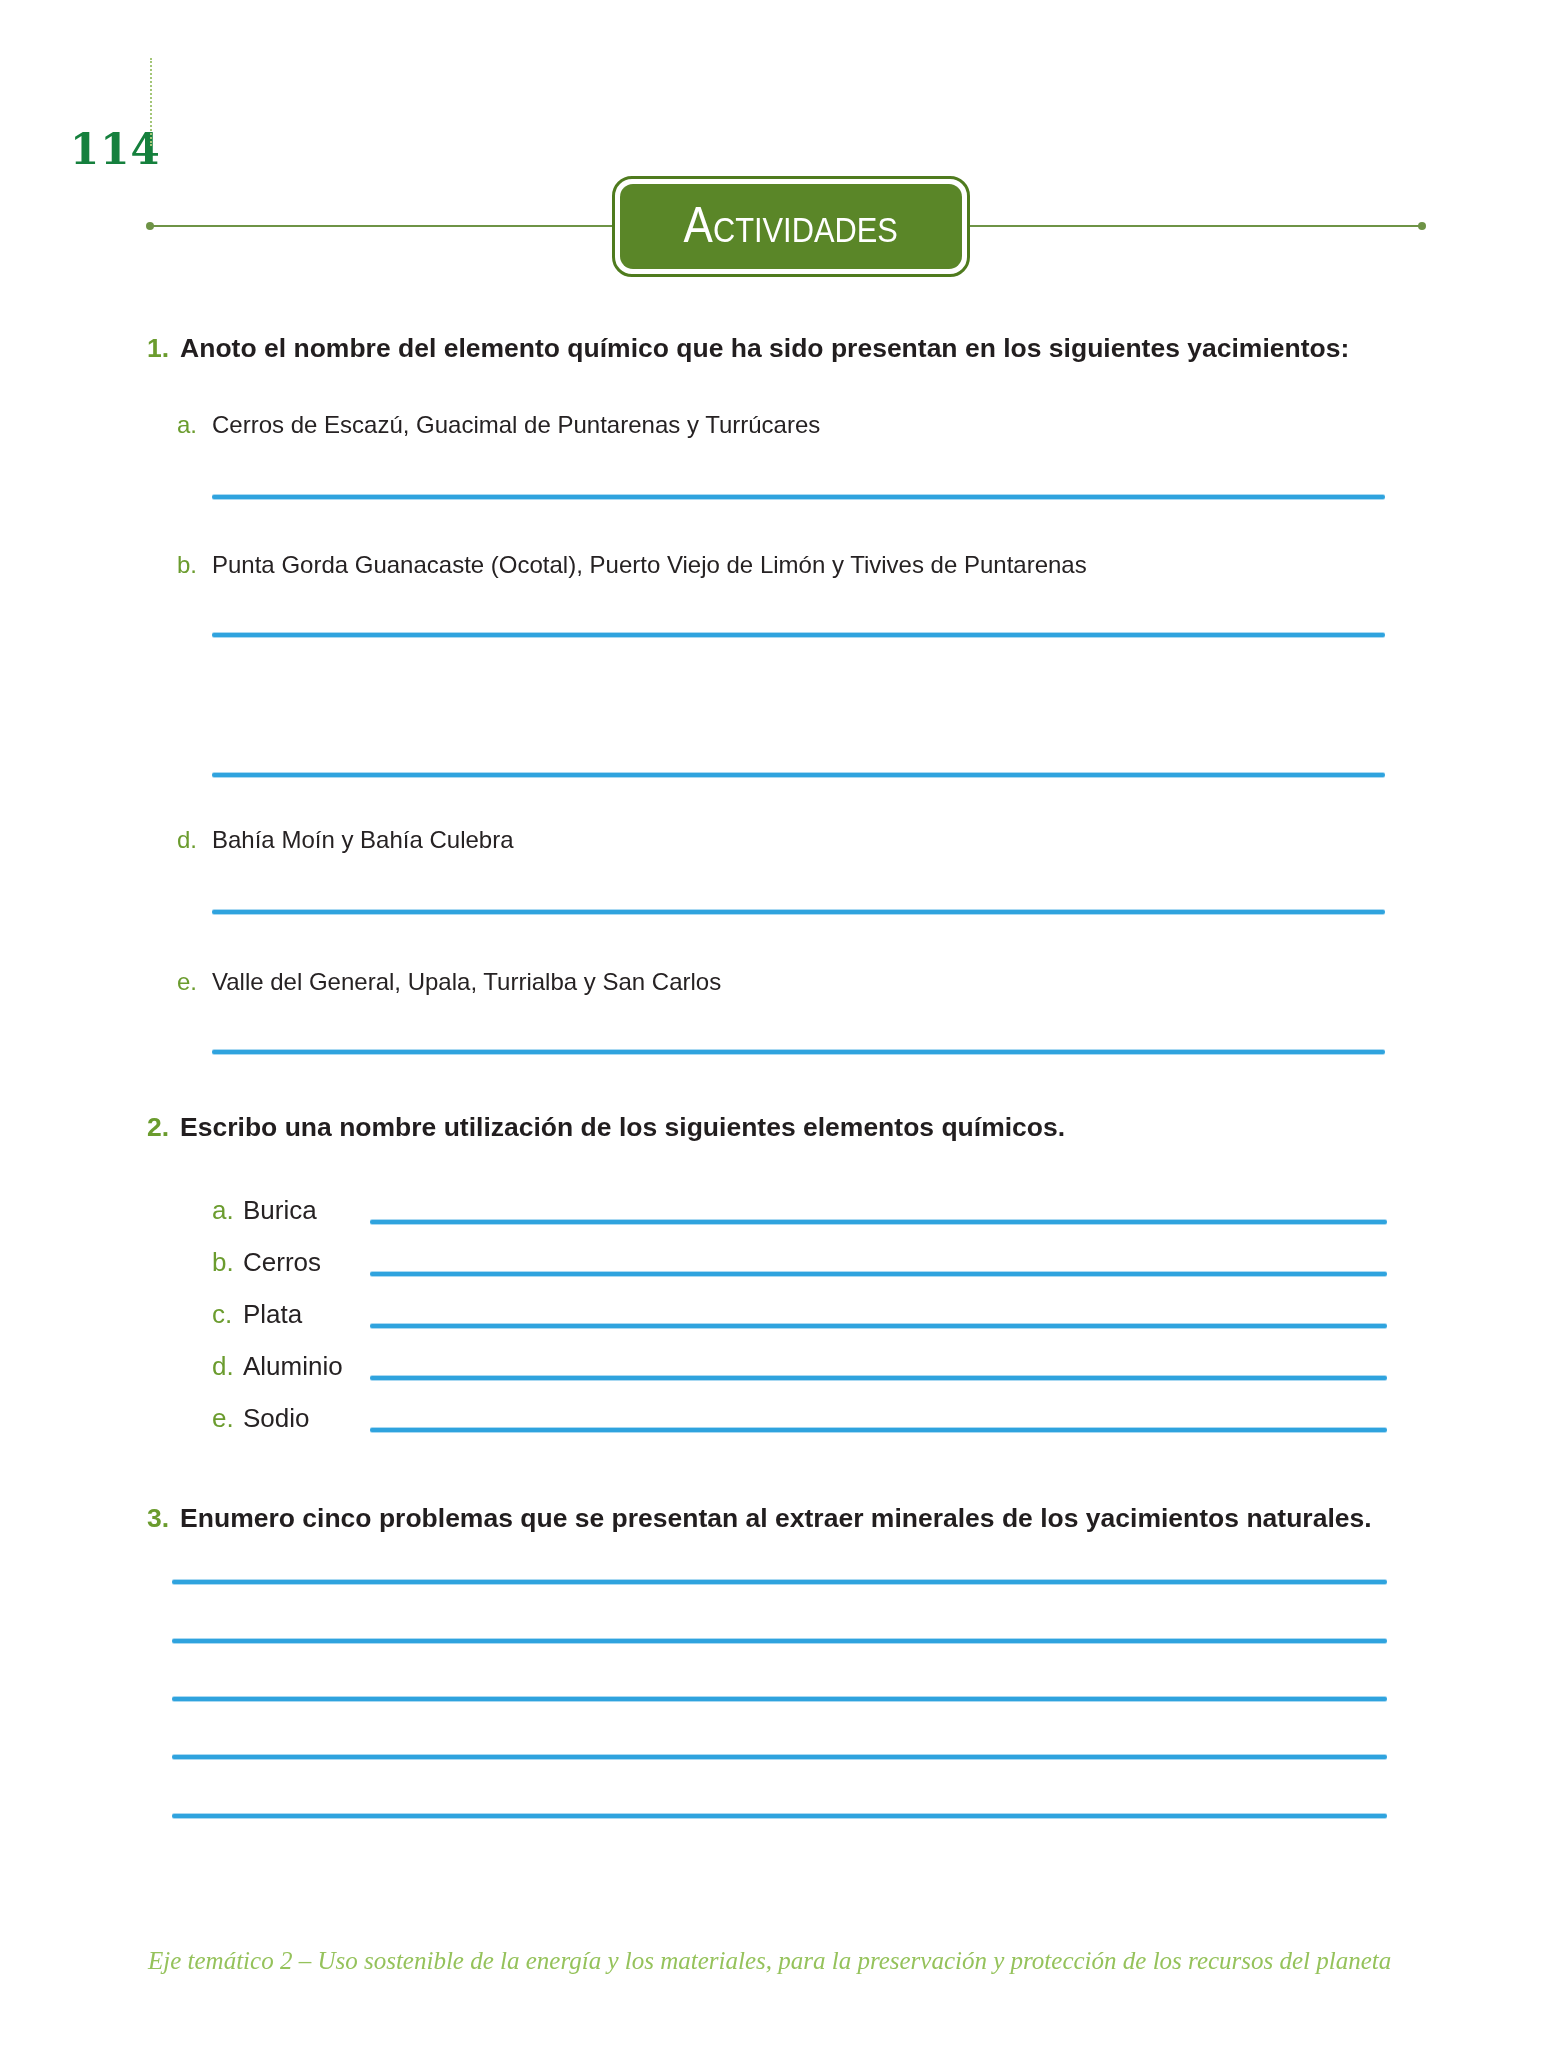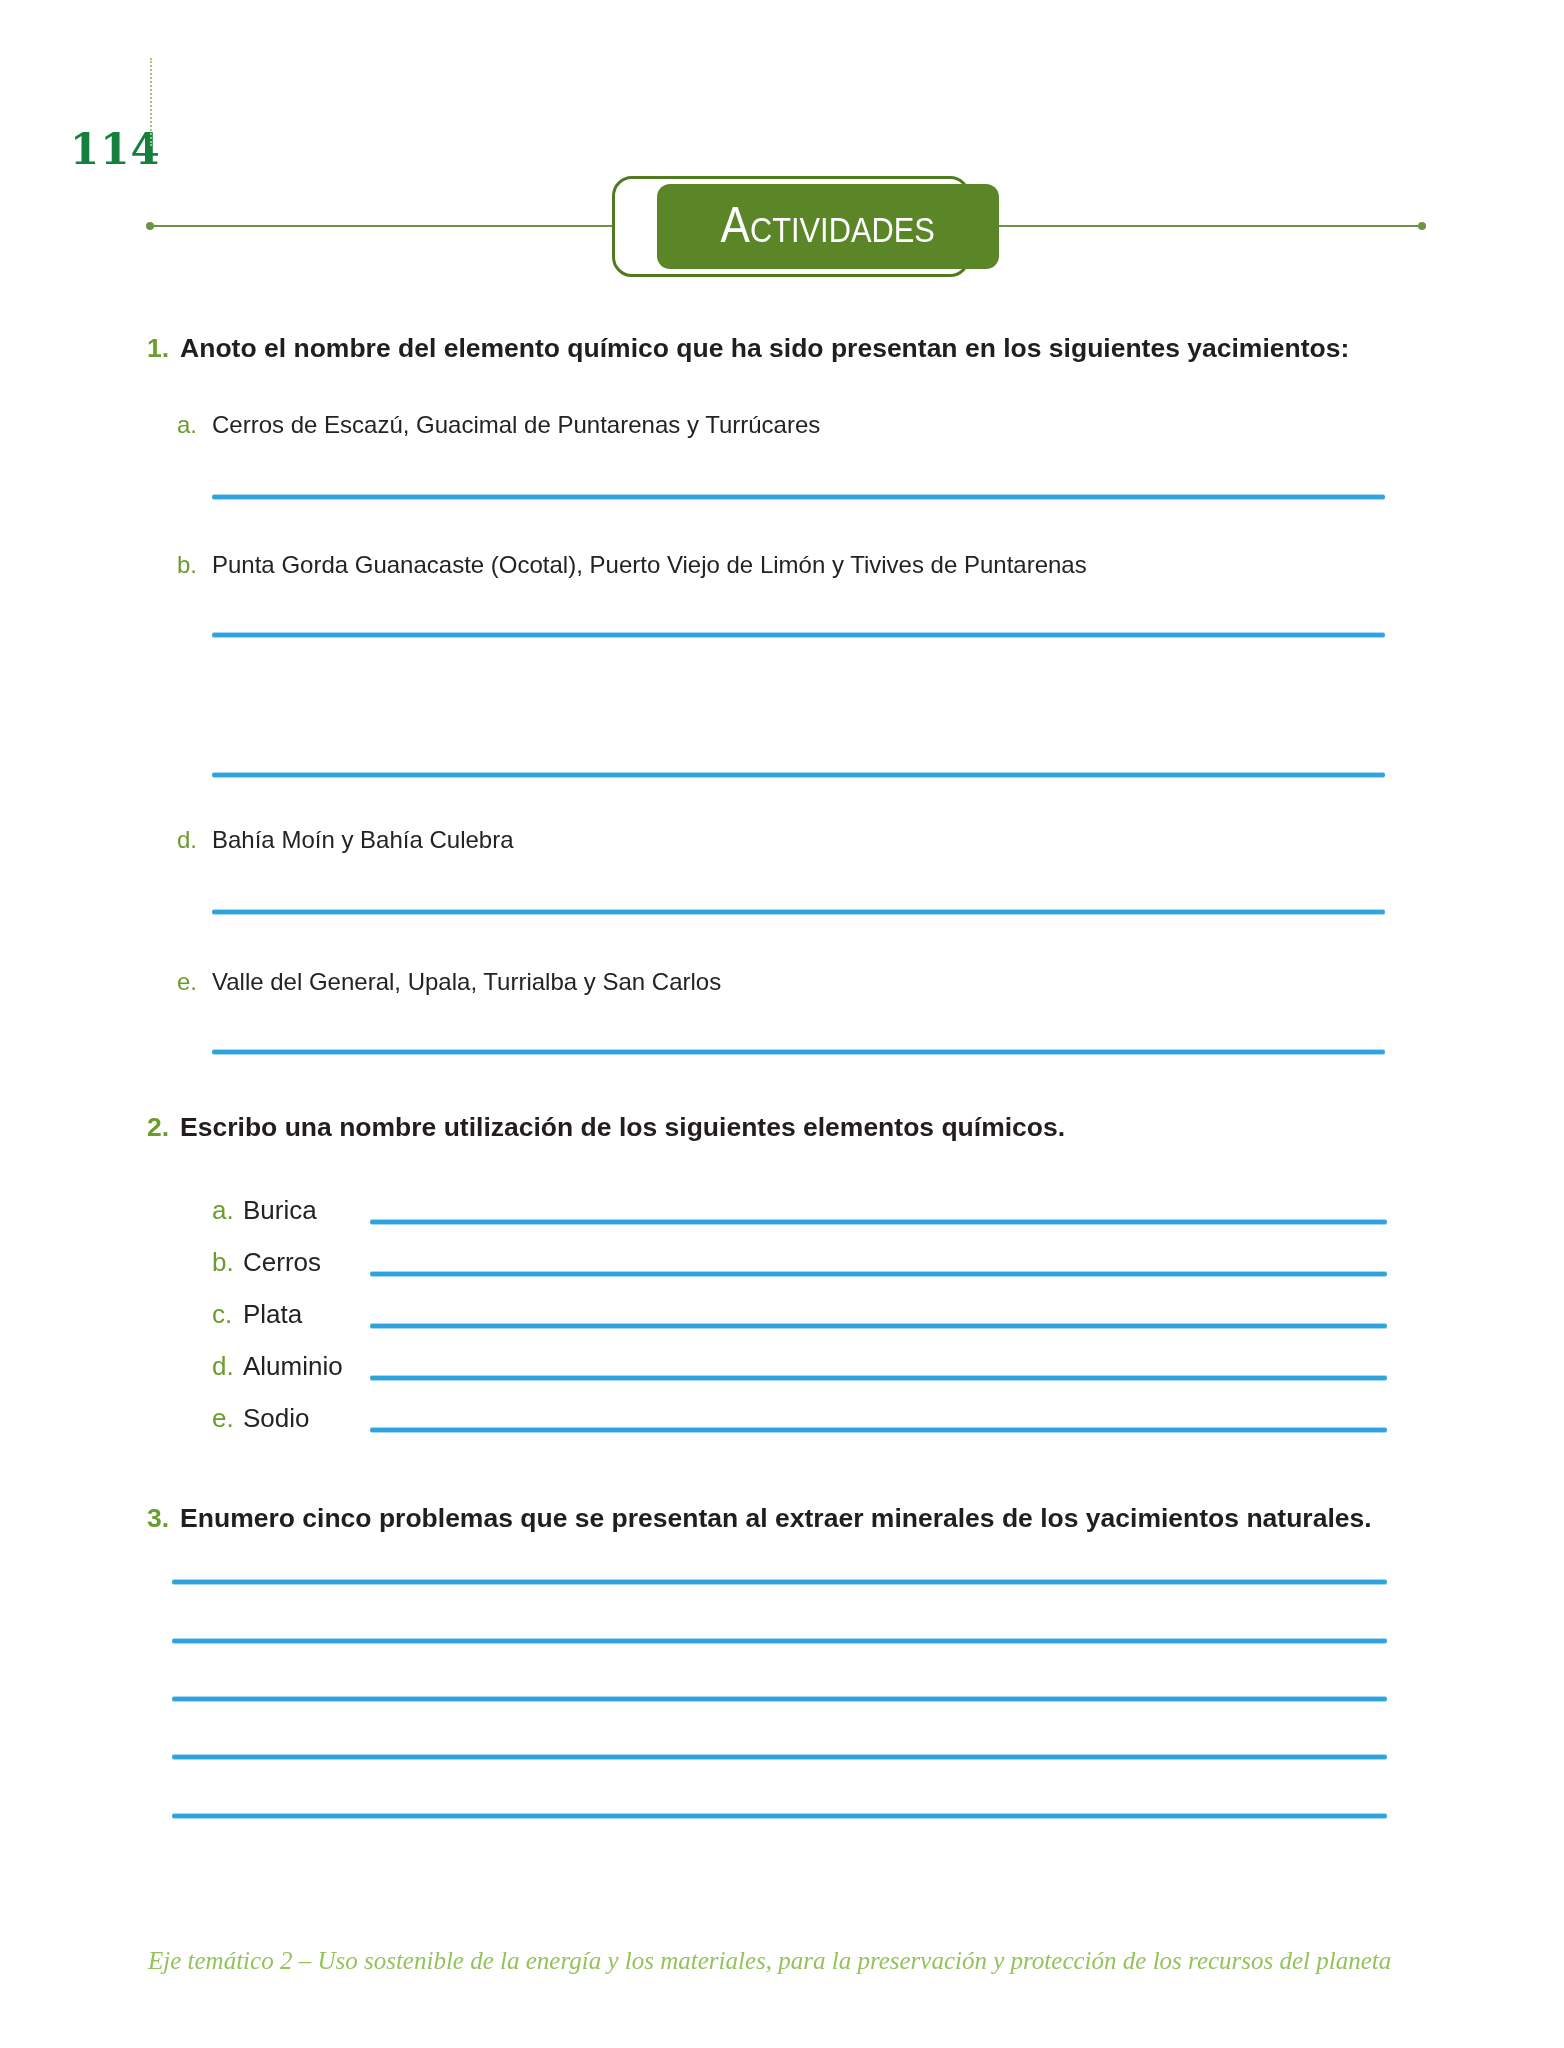--- a/index.html
+++ b/index.html
@@ -67,21 +67,20 @@
     padding: 5px;
   }
   .badge-inner {
     width: 100%;
     height: 100%;
     background: #5a8628;
     border-radius: 13px;
     display: flex;
     align-items: center;
     justify-content: center;
-    margin-left: 37px;
   }
   .badge-text {
     color: #ffffff;
     font-size: 50px;
     font-variant: small-caps;
     letter-spacing: 0px;
     transform: scaleX(0.88);
     display: inline-block;
     line-height: 1;
     padding-bottom: 4px;

